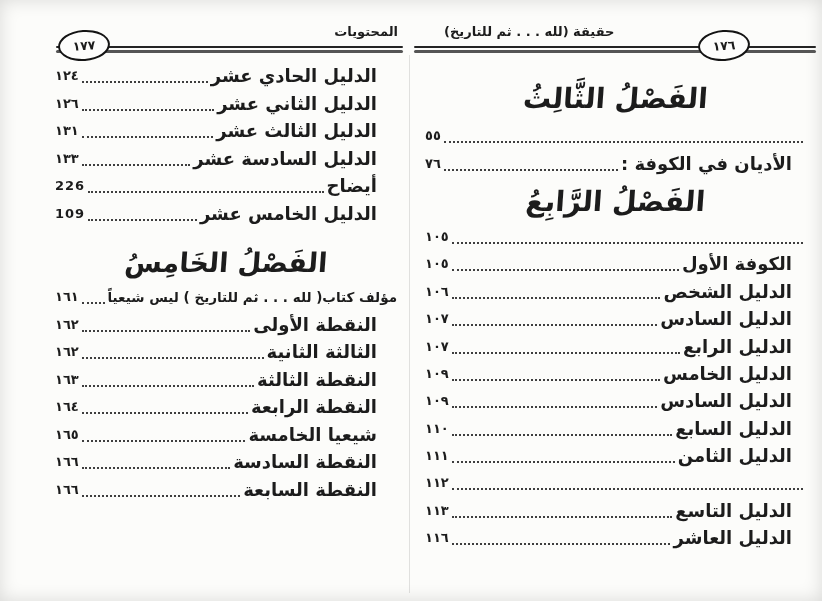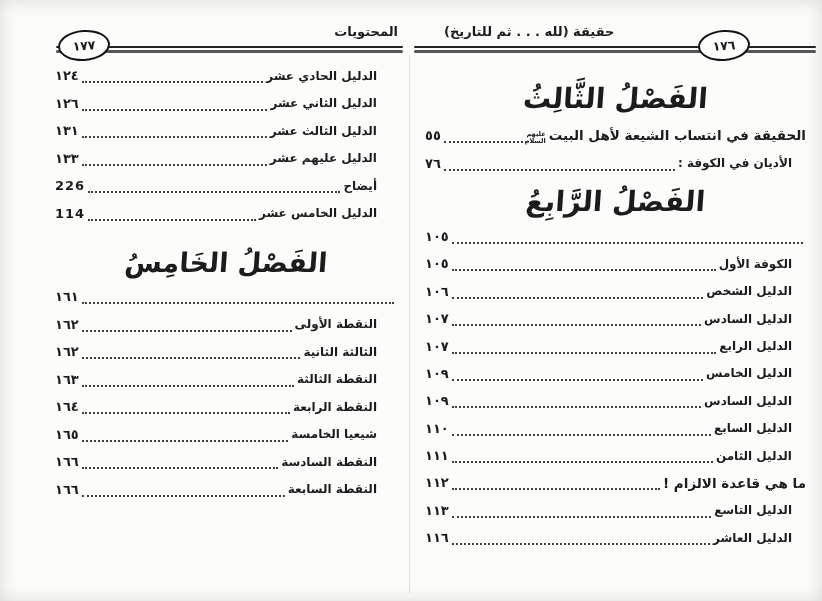--- a/index.html
+++ b/index.html
@@ -48,21 +48,21 @@
   }
   .page-right .chapter{height:44px;margin-top:2px;}
   .page-right .chapter.ch-first{height:48px;margin-top:18px;}
   .page-left  .chapter{height:42px;margin-top:14px;font-size:27px;}
 
   .row{display:flex;align-items:center;}
   .page-right .row{height:27.4px;}
   .page-left  .row{height:27.5px;}
   .page-left  .blocks{padding-top:6px;}
 
-  .ttl{font-size:12px;font-weight:700;white-space:nowrap;}
+  .ttl{font-size:18px;font-weight:700;white-space:nowrap;}
   .row.lvl0 .ttl{font-size:13.5px;}
   .page-right .row.lvl1{padding-right:14px;}
   .page-left  .row.lvl1{padding-right:20px;}
 
   .dots{flex:1 1 auto;margin:0 3px;height:13px;border-bottom:2px dotted #3e3e3e;min-width:10px;}
   .pg{font-size:13px;font-weight:700;white-space:nowrap;letter-spacing:1px;text-align:right;}
 
   .honor{
     display:inline-block;width:15px;font-size:6.5px;line-height:1.05;font-weight:700;
     vertical-align:-3px;margin:0 3px 0 1px;text-align:center;white-space:normal;
@@ -76,21 +76,20 @@
   <div class="page page-right">
     <div class="running-head">حقيقة (لله . . . ثم للتاريخ)</div>
     <div class="rule">
       <div class="r1"></div>
       <div class="r2"></div>
     </div>
     <div class="pagenum-oval">١٧٦</div>
     <div class="blocks">
         <div class="chapter ch-first">الفَصْلُ الثَّالِثُ</div>
         <div class="row lvl0">
-          <span class="ttl">الحقيقة في انتساب الشيعة لأهل البيت<span class="honor">عليهم السلام</span></span>
           <span class="dots"></span>
           <span class="pg">٥٥</span>
         </div>
         <div class="row lvl1">
           <span class="ttl">الأديان في الكوفة :</span>
           <span class="dots"></span>
           <span class="pg">٧٦</span>
         </div>
         <div class="chapter">الفَصْلُ الرَّابِعُ</div>
         <div class="row lvl0">
@@ -131,21 +130,20 @@
           <span class="ttl">الدليل السابع</span>
           <span class="dots"></span>
           <span class="pg">١١٠</span>
         </div>
         <div class="row lvl1">
           <span class="ttl">الدليل الثامن</span>
           <span class="dots"></span>
           <span class="pg">١١١</span>
         </div>
         <div class="row lvl0">
-          <span class="ttl">ما هي قاعدة الالزام !</span>
           <span class="dots"></span>
           <span class="pg">١١٢</span>
         </div>
         <div class="row lvl1">
           <span class="ttl">الدليل التاسع</span>
           <span class="dots"></span>
           <span class="pg">١١٣</span>
         </div>
         <div class="row lvl1">
           <span class="ttl">الدليل العاشر</span>
@@ -172,36 +170,37 @@
           <span class="ttl">الدليل الثاني عشر</span>
           <span class="dots"></span>
           <span class="pg">١٢٦</span>
         </div>
         <div class="row lvl1">
           <span class="ttl">الدليل الثالث عشر</span>
           <span class="dots"></span>
           <span class="pg">١٣١</span>
         </div>
         <div class="row lvl1">
-          <span class="ttl">الدليل عليهم عشر</span>
+          <span class="ttl">الدليل السادسة عشر</span>
           <span class="dots"></span>
           <span class="pg">١٣٣</span>
         </div>
         <div class="row lvl1">
           <span class="ttl">أيضاح</span>
           <span class="dots"></span>
           <span class="pg">226</span>
         </div>
         <div class="row lvl1">
           <span class="ttl">الدليل الخامس عشر</span>
           <span class="dots"></span>
-          <span class="pg">114</span>
+          <span class="pg">109</span>
         </div>
         <div class="chapter ch-first">الفَصْلُ الخَامِسُ</div>
         <div class="row lvl0">
+          <span class="ttl">مؤلف كتاب( لله . . . ثم للتاريخ ) ليس شيعياً</span>
           <span class="dots"></span>
           <span class="pg">١٦١</span>
         </div>
         <div class="row lvl1">
           <span class="ttl">النقطة الأولى</span>
           <span class="dots"></span>
           <span class="pg">١٦٢</span>
         </div>
         <div class="row lvl1">
           <span class="ttl">الثالثة الثانية</span>

